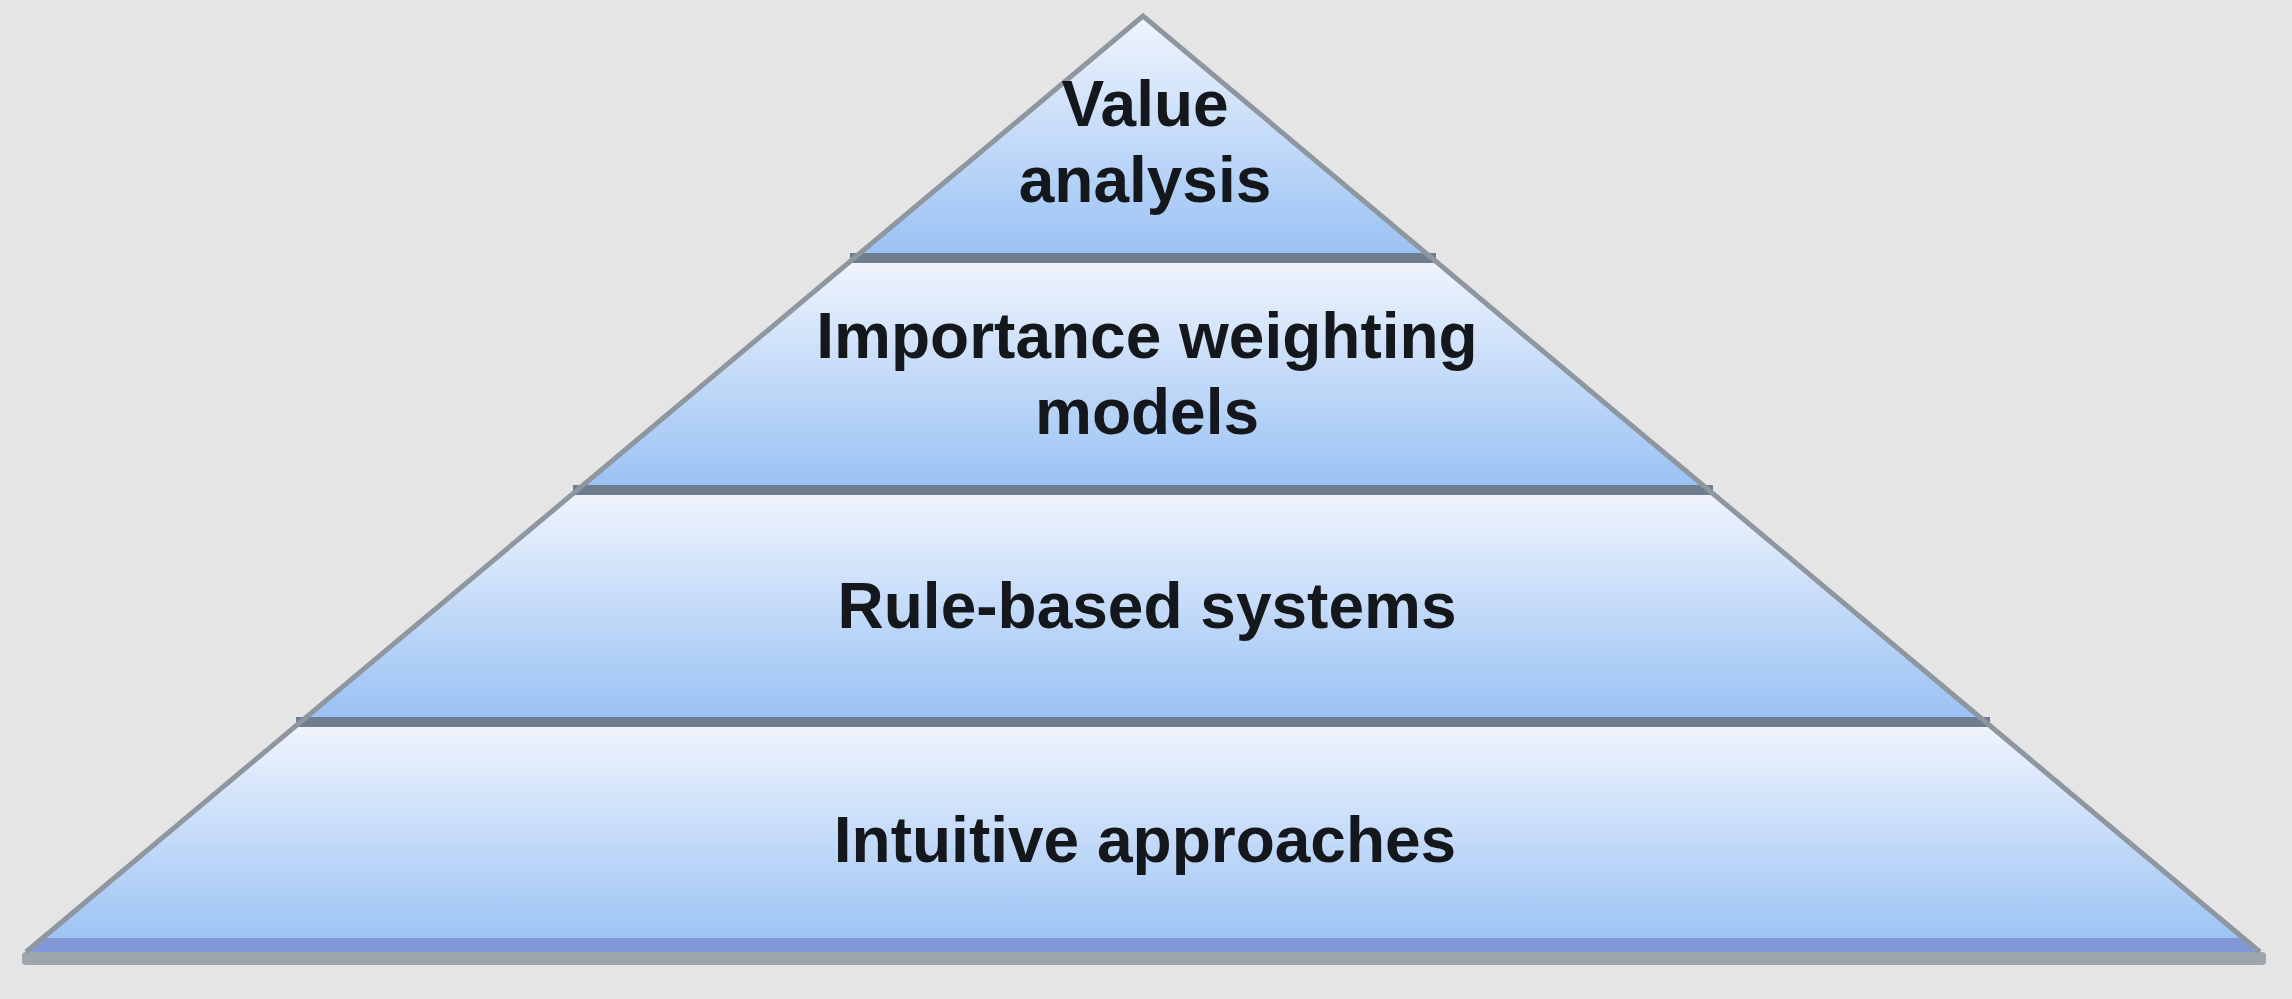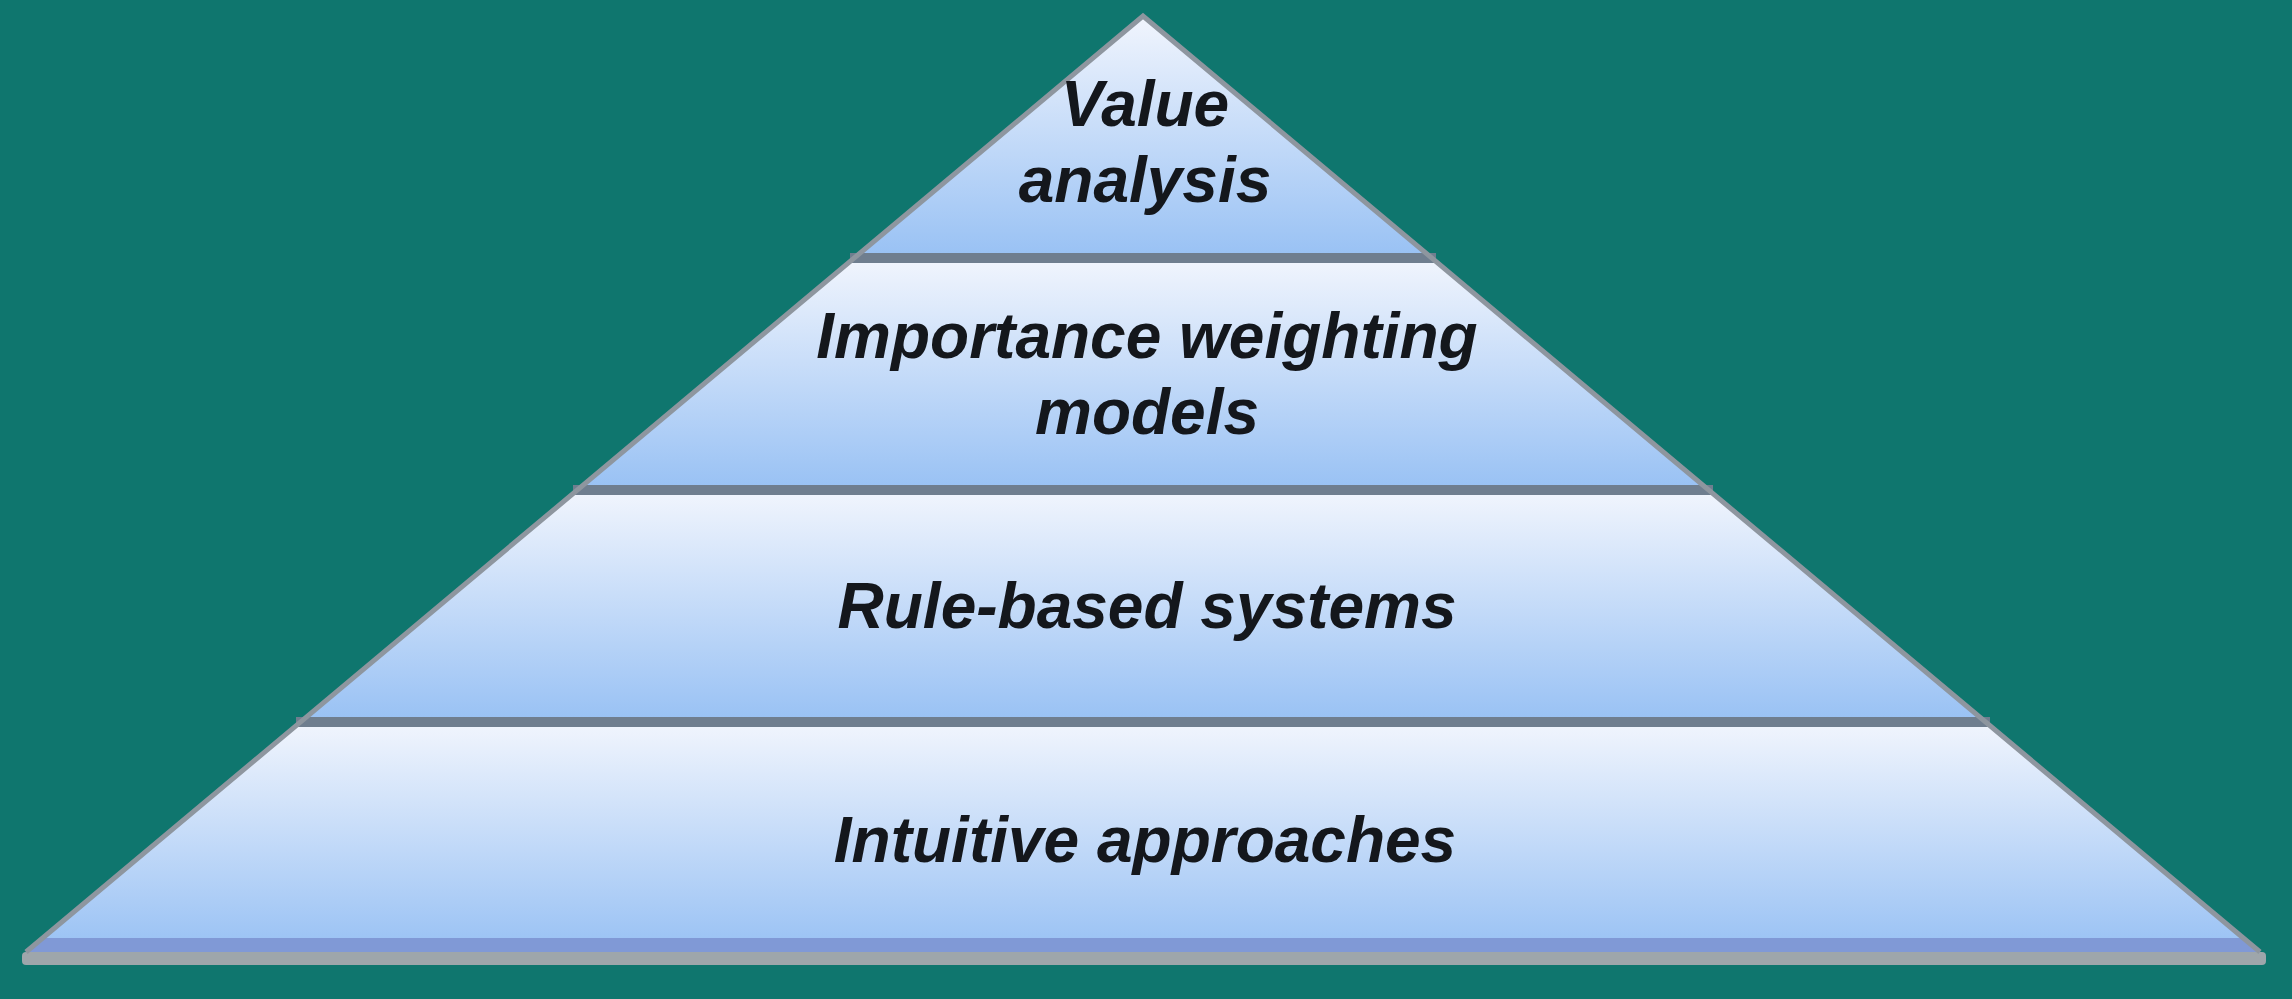--- a/index.html
+++ b/index.html
@@ -8,22 +8,21 @@
     background: #ffffff;
     width: 2292px;
     height: 999px;
     overflow: hidden;
     font-family: "Liberation Sans", sans-serif;
   }
   .stage {
     position: relative;
     width: 2292px;
     height: 999px;
-    background: #0f766e;
-    font-style: italic;
+    background: #e5e5e5;
   }
   svg { display: block; }
   .lvl-text {
     font-family: "Liberation Sans", sans-serif;
     font-weight: 700;
     font-size: 64px;
     text-anchor: middle;
     fill: #14171c;
   }
   .band { stroke: none; }

